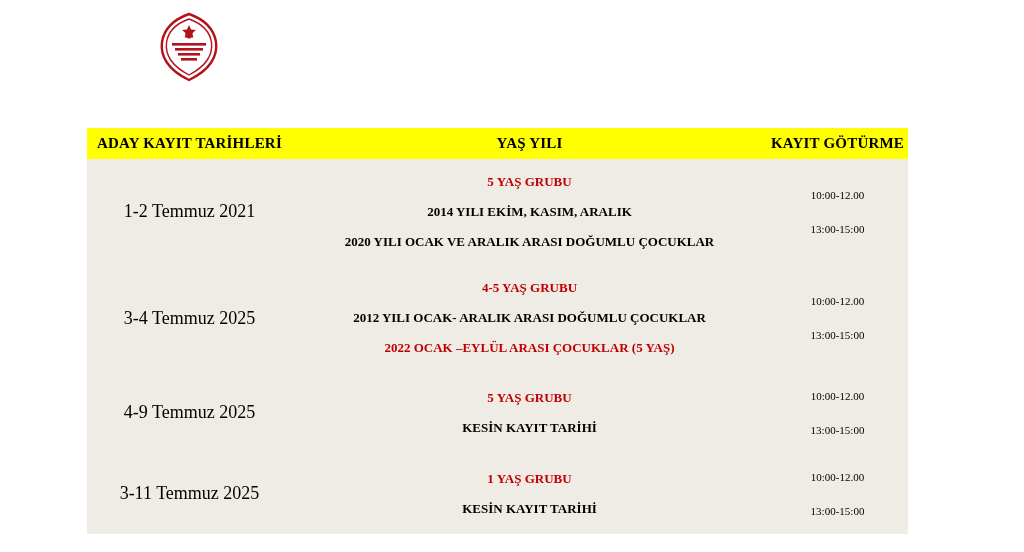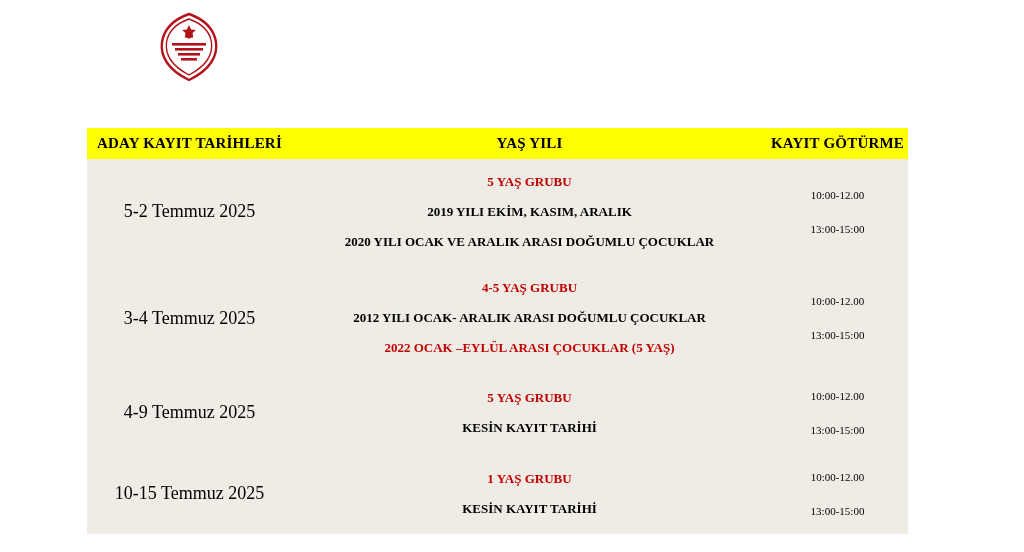--- a/index.html
+++ b/index.html
@@ -147,24 +147,24 @@
       <thead>
         <tr>
           <th>ADAY KAYIT TARİHLERİ</th>
           <th>YAŞ YILI</th>
           <th>KAYIT GÖTÜRME</th>
         </tr>
       </thead>
       <tbody>
 
         <tr class="row-a">
-          <td class="dates-cell">5-2 Temmuz 2025</td>
+          <td class="dates-cell">1-2 Temmuz 2021</td>
           <td class="group-cell">
             <div class="group-line red">5 YAŞ GRUBU</div>
-            <div class="group-line">2019 YILI EKİM, KASIM, ARALIK</div>
+            <div class="group-line">2014 YILI EKİM, KASIM, ARALIK</div>
             <div class="group-line">2020 YILI OCAK VE  ARALIK ARASI DOĞUMLU ÇOCUKLAR</div>
           </td>
           <td class="hours-cell">
             <div class="hours-line">10:00-12.00</div>
             <div class="hours-line">13:00-15:00</div>
           </td>
         </tr>
 
         <tr class="row-b">
           <td class="dates-cell">3-4 Temmuz 2025</td>
@@ -185,21 +185,21 @@
             <div class="group-line red">5 YAŞ GRUBU</div>
             <div class="group-line">KESİN KAYIT TARİHİ</div>
           </td>
           <td class="hours-cell">
             <div class="hours-line">10:00-12.00</div>
             <div class="hours-line">13:00-15:00</div>
           </td>
         </tr>
 
         <tr class="row-d">
-          <td class="dates-cell">10-15 Temmuz 2025</td>
+          <td class="dates-cell">3-11 Temmuz 2025</td>
           <td class="group-cell">
             <div class="group-line red">1 YAŞ GRUBU</div>
             <div class="group-line">KESİN KAYIT TARİHİ</div>
           </td>
           <td class="hours-cell">
             <div class="hours-line">10:00-12.00</div>
             <div class="hours-line">13:00-15:00</div>
           </td>
         </tr>
       </tbody>

